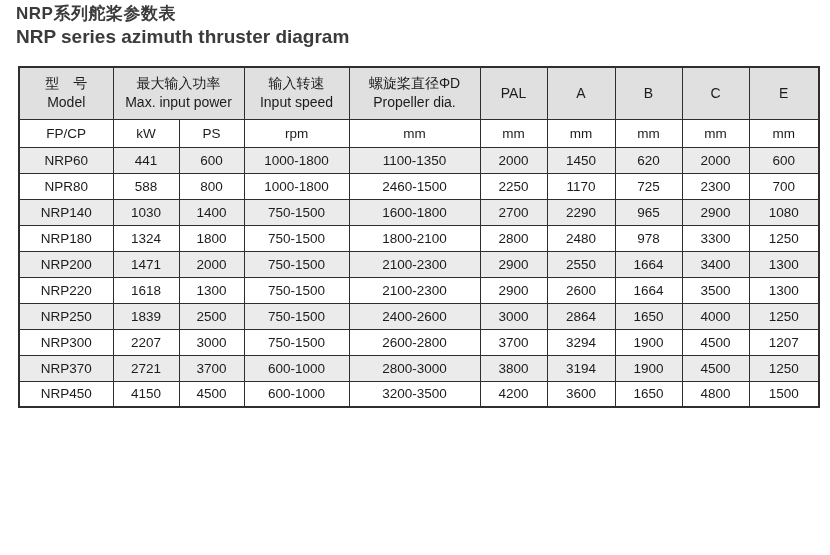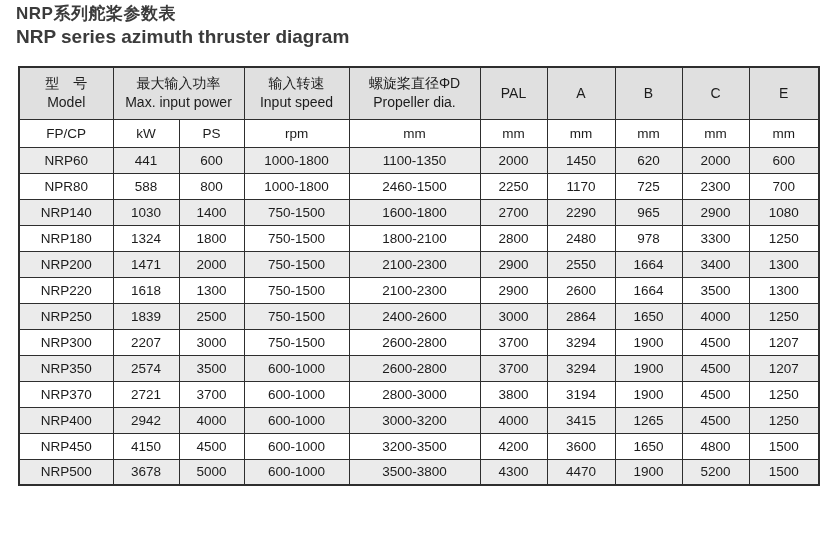--- a/index.html
+++ b/index.html
@@ -231,74 +231,38 @@
           <td>3000</td>
           <td>750-1500</td>
           <td>2600-2800</td>
           <td>3700</td>
           <td>3294</td>
           <td>1900</td>
           <td>4500</td>
           <td>1207</td>
         </tr>
         <tr class="data-row">
-          <td>NRP350</td>
-          <td>2574</td>
-          <td>3500</td>
-          <td>600-1000</td>
-          <td>2600-2800</td>
-          <td>3700</td>
-          <td>3294</td>
-          <td>1900</td>
-          <td>4500</td>
-          <td>1207</td>
-        </tr>
-        <tr class="data-row">
           <td>NRP370</td>
           <td>2721</td>
           <td>3700</td>
           <td>600-1000</td>
           <td>2800-3000</td>
           <td>3800</td>
           <td>3194</td>
           <td>1900</td>
           <td>4500</td>
           <td>1250</td>
         </tr>
         <tr class="data-row">
-          <td>NRP400</td>
-          <td>2942</td>
-          <td>4000</td>
-          <td>600-1000</td>
-          <td>3000-3200</td>
-          <td>4000</td>
-          <td>3415</td>
-          <td>1265</td>
-          <td>4500</td>
-          <td>1250</td>
-        </tr>
-        <tr class="data-row">
           <td>NRP450</td>
           <td>4150</td>
           <td>4500</td>
           <td>600-1000</td>
           <td>3200-3500</td>
           <td>4200</td>
           <td>3600</td>
           <td>1650</td>
           <td>4800</td>
           <td>1500</td>
         </tr>
-        <tr class="data-row">
-          <td>NRP500</td>
-          <td>3678</td>
-          <td>5000</td>
-          <td>600-1000</td>
-          <td>3500-3800</td>
-          <td>4300</td>
-          <td>4470</td>
-          <td>1900</td>
-          <td>5200</td>
-          <td>1500</td>
-        </tr>
       </tbody>
   </table>
 </div>
 
 </body></html>

